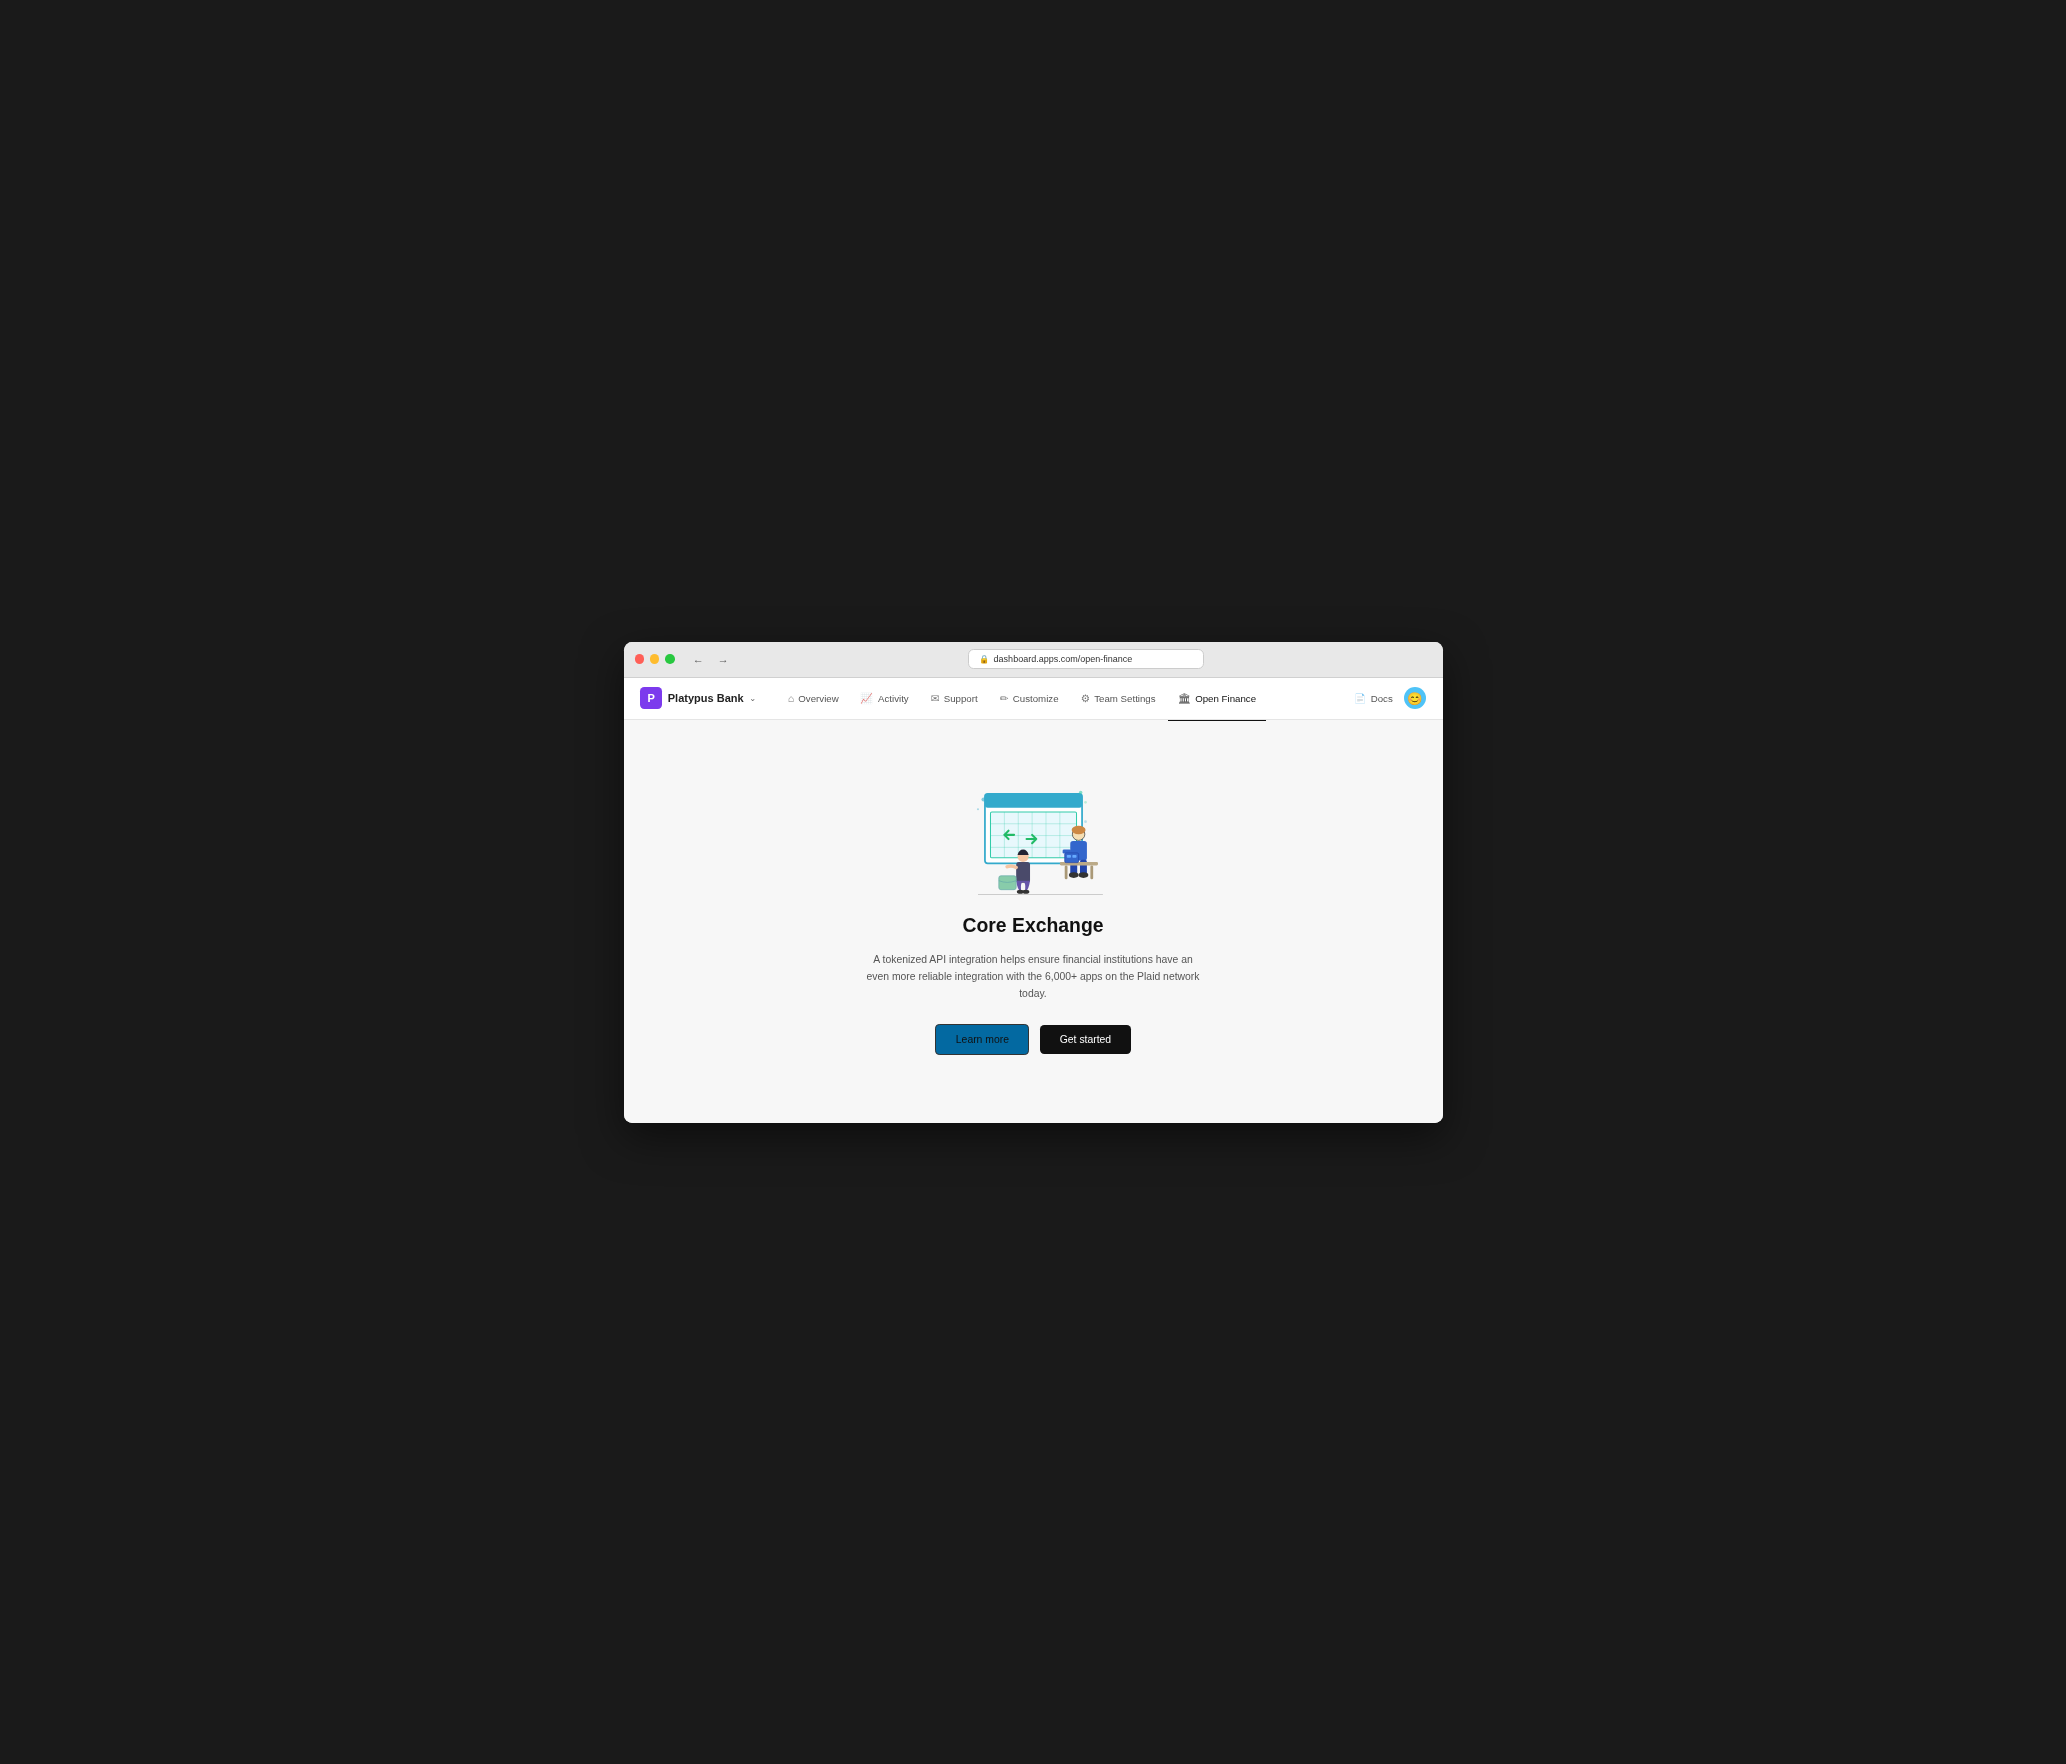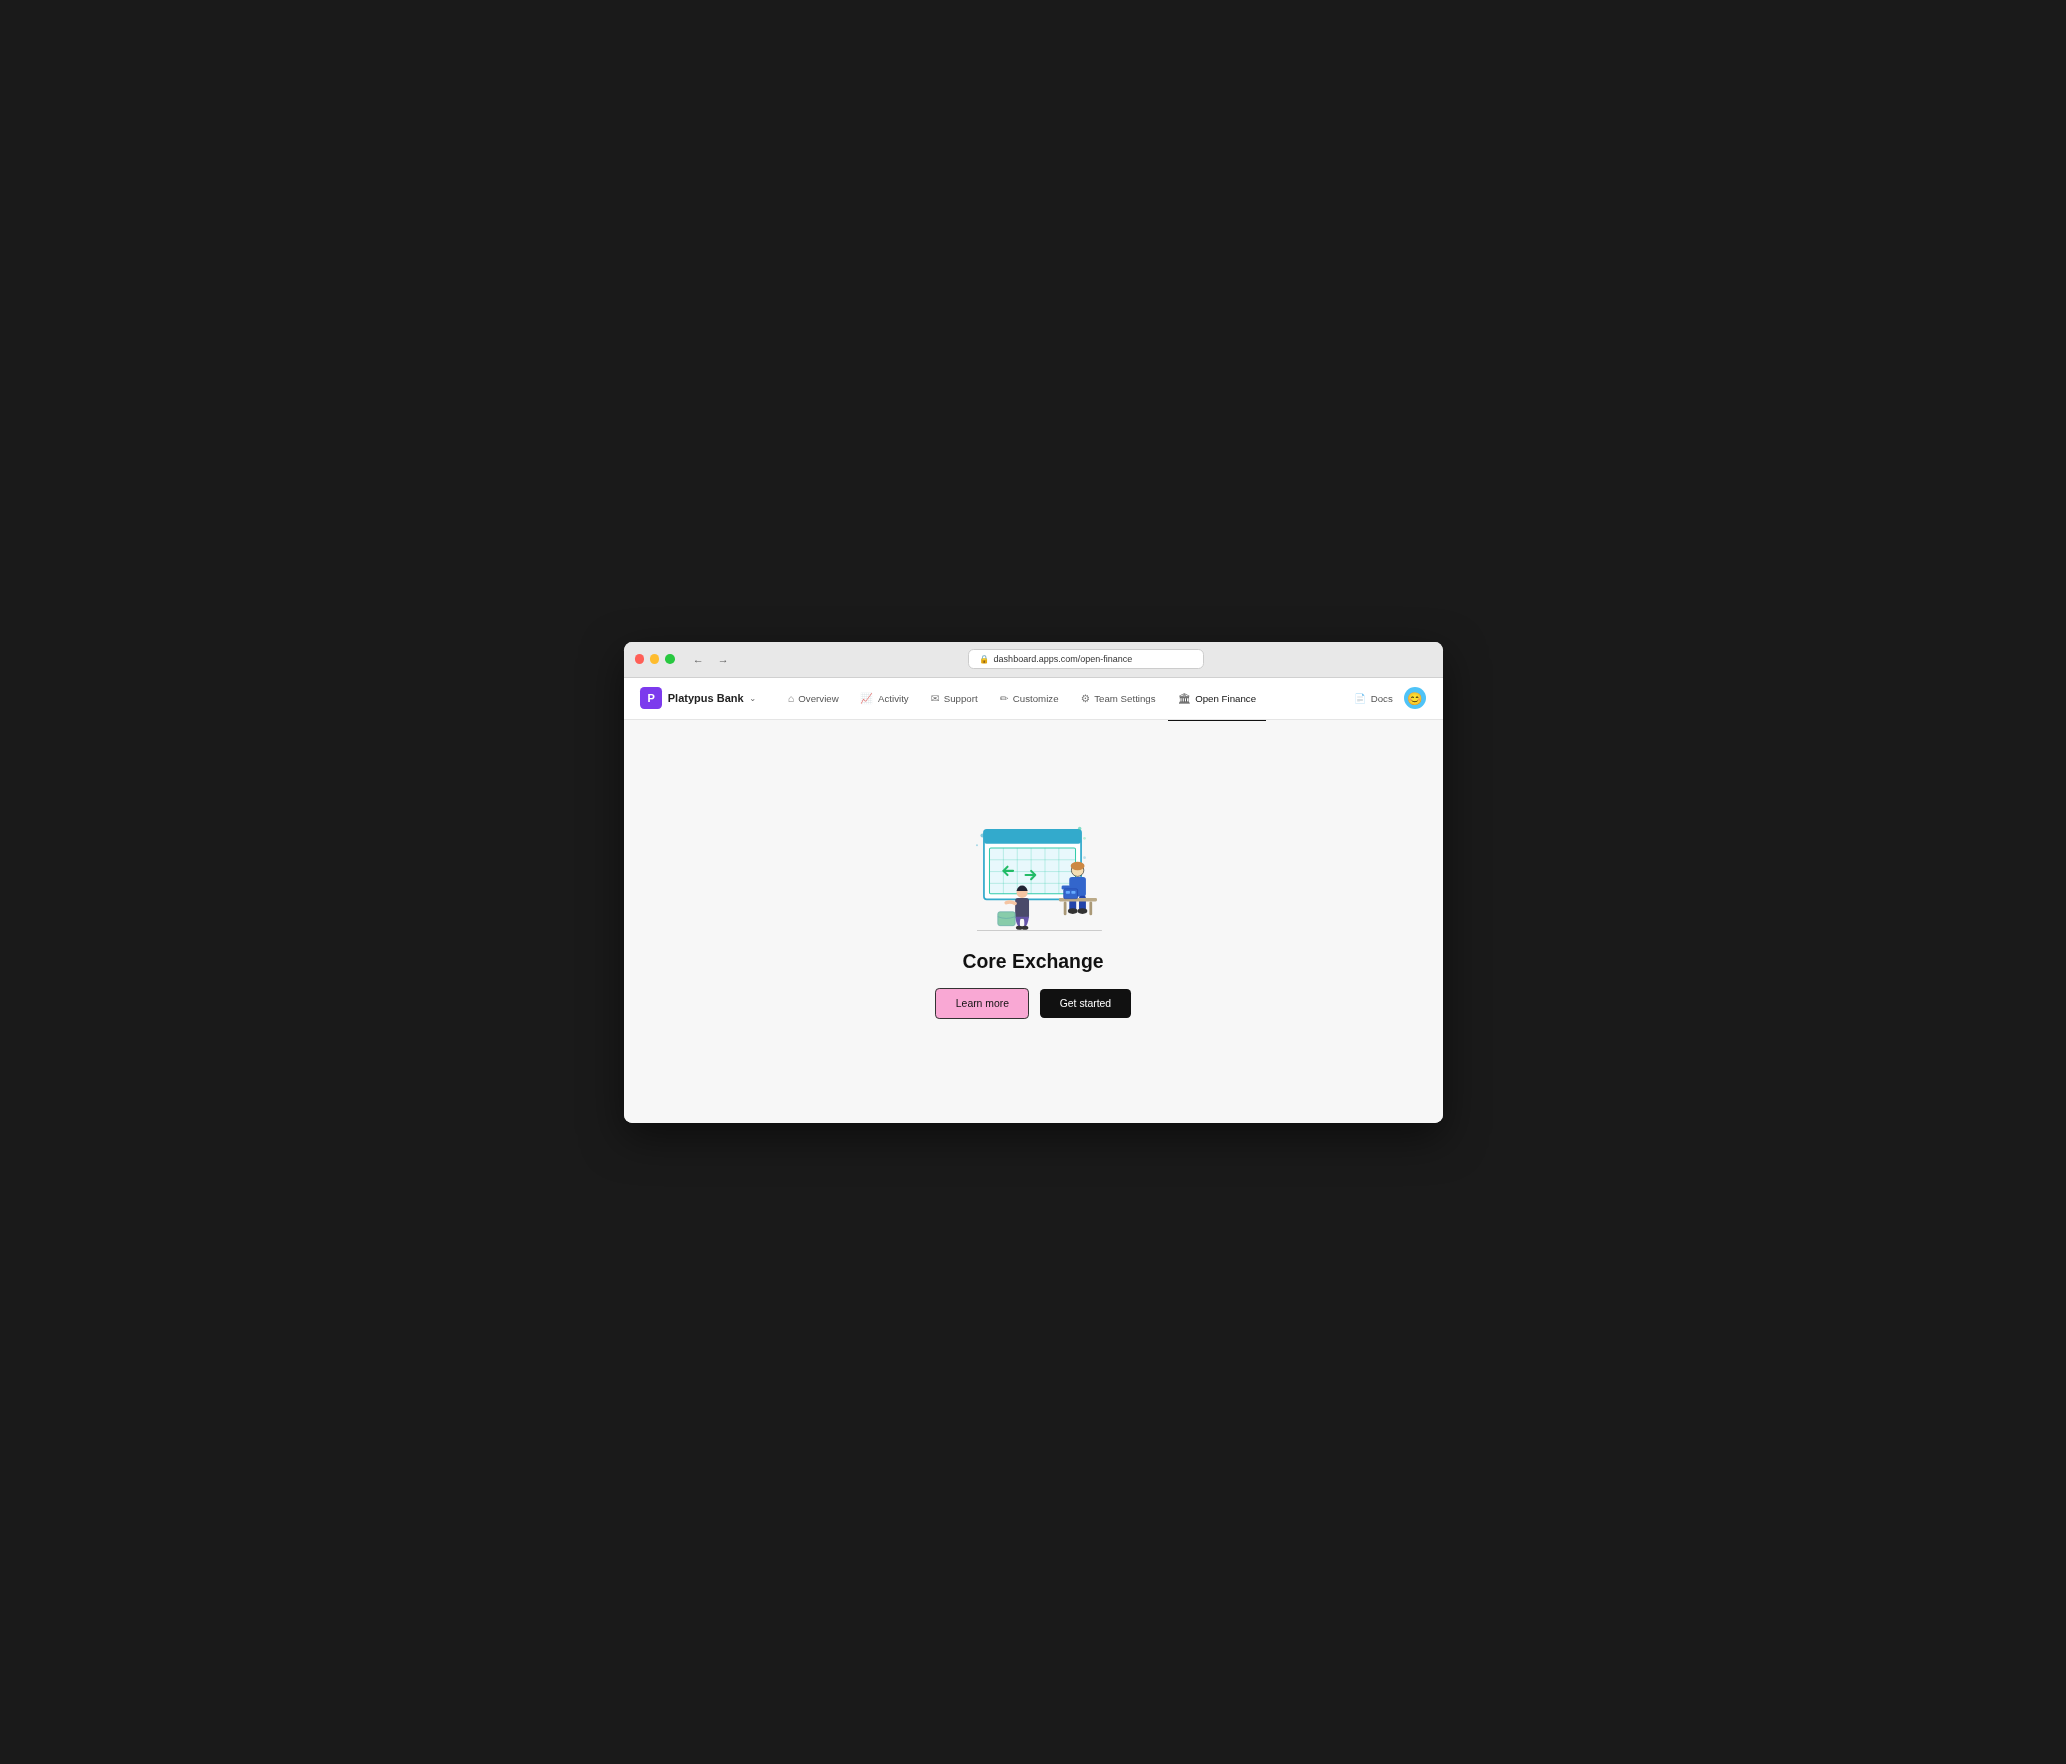--- a/index.html
+++ b/index.html
@@ -245,21 +245,21 @@
       display: flex;
       gap: 11px;
       align-items: center;
     }
 
     .btn-outline {
       padding: 9px 19.4px;
       font-size: 10.4px;
       font-weight: 500;
       border: 1px solid #333;
-      background: #f9a8d4;
+      background: #0369a1;
       color: #111;
       border-radius: 4.2px;
       cursor: pointer;
       white-space: nowrap;
     }
 
     .btn-filled {
       padding: 9px 19.4px;
       font-size: 10.4px;
       font-weight: 500;
@@ -422,20 +422,21 @@
           <path d="M85 116 Q78 112 72 115" stroke="#f5c5a3" stroke-width="5" stroke-linecap="round" fill="none"></path>
 
           <rect x="60" y="128" width="25" height="20" rx="3" fill="#88ccaa" stroke="#66aaaa" stroke-width="1"></rect>
           <path d="M60 135 Q72 140 85 135" stroke="#66aaaa" stroke-width="1" fill="none"></path>
 
           <line x1="30" y1="155" x2="210" y2="155" stroke="#ccc" stroke-width="1.5"></line>
         </svg>
       </div>
 
       <h1 class="hero-title">Core Exchange</h1>
+      <p class="hero-description">A tokenized API integration helps ensure financial institutions have an even more reliable integration with the 6,000+ apps on the Plaid network today.</p>
 
       <div class="hero-actions">
         <button class="btn-outline">Learn more</button>
         <button class="btn-filled">Get started</button>
       </div>
     </div>
   </div>
 
 </div>
 

